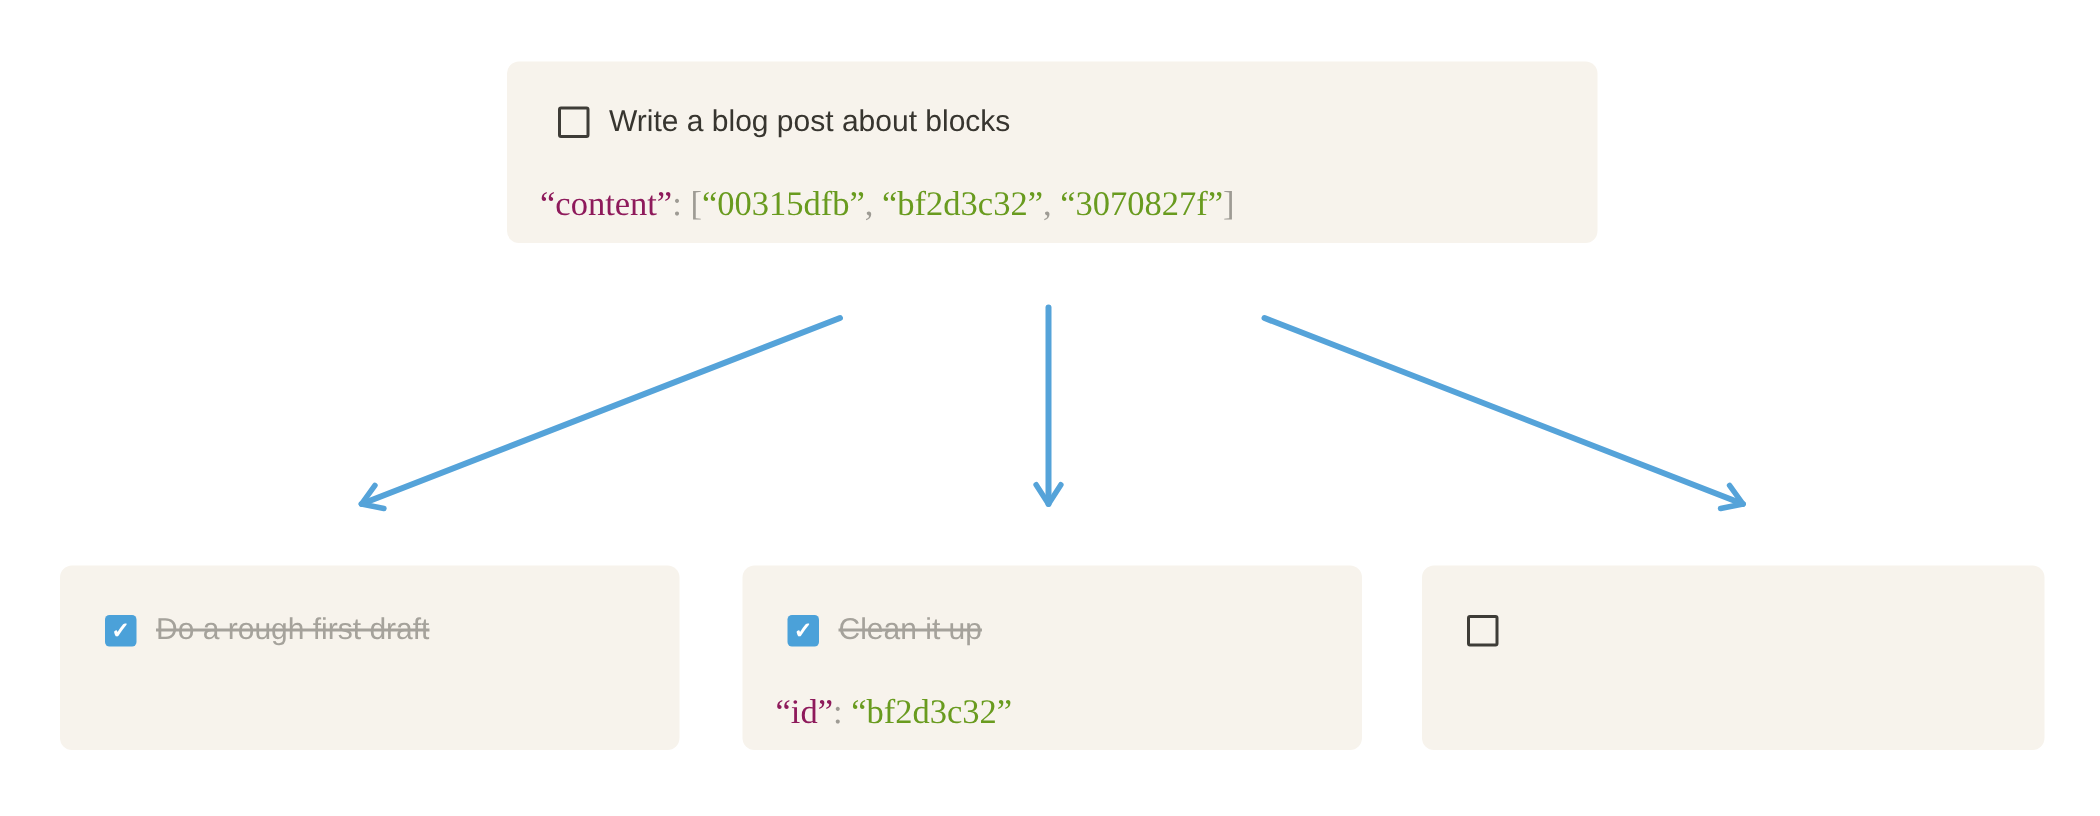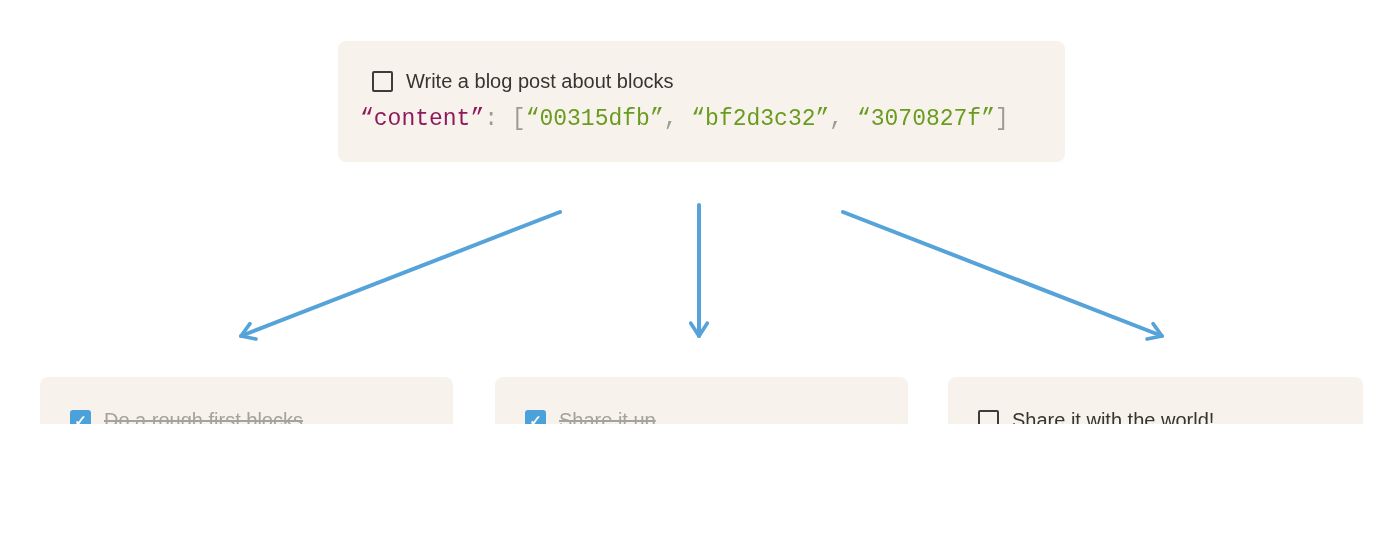--- a/index.html
+++ b/index.html
@@ -4,21 +4,21 @@
 <style>
   html, body {
     margin: 0;
     padding: 0;
     background: var(--page-bg, #ffffff);
     font-family: "Liberation Sans", sans-serif;
   }
   .canvas {
     position: relative;
     width: 1400px;
-    height: 424px;
+    height: 544px;
     overflow: hidden;
     background: var(--page-bg, #ffffff);
   }
   .block {
     position: absolute;
     background: var(--block-bg, #f7f3ec);
     border-radius: 8px;
     box-sizing: border-box;
   }
   .block.parent {
@@ -71,22 +71,22 @@
     line-height: 28px;
     color: var(--text, #37352f);
     white-space: nowrap;
   }
   .todo-label.done {
     color: var(--completed-text, #a5a29b);
     text-decoration: line-through;
   }
 
   .code-line {
-    margin-top: 10px;
-    font-family: Liberation Mono, monospace;
+    margin-top: 27px;
+    font-family: Liberation Serif, serif;
     font-size: 23px;
     line-height: 28px;
     white-space: pre;
   }
   .tok-key   { color: var(--code-key, #8e1a5b); }
   .tok-str   { color: var(--code-string, #699b1f); }
   .tok-punc  { color: var(--code-punctuation, #9e9b94); }
 
   .arrows-svg {
     position: absolute;
@@ -131,35 +131,35 @@
     <line class="arrow-line" x1="560" y1="22" x2="241" y2="146" marker-end="url(#ah)"></line>
     <line class="arrow-line" x1="699" y1="15" x2="699" y2="146" marker-end="url(#ah)"></line>
     <line class="arrow-line" x1="843" y1="22" x2="1162" y2="146" marker-end="url(#ah)"></line>
   </svg>
 
   <div class="block child child-1">
     <div class="todo-row">
       <span class="checkbox checked">
         <span class="check">✓</span>
       </span>
-      <span class="todo-label done">Do a rough first blocks</span>
+      <span class="todo-label done">Do a rough first draft</span>
     </div>
   </div>
 
   <div class="block child child-2">
     <div class="todo-row">
       <span class="checkbox checked">
         <span class="check">✓</span>
       </span>
-      <span class="todo-label done">Share it up</span>
+      <span class="todo-label done">Clean it up</span>
     </div>
+    <div class="code-line"><span class="tok-key">“id”</span><span class="tok-punc">: </span><span class="tok-str">“bf2d3c32”</span></div>
   </div>
 
   <div class="block child child-3">
     <div class="todo-row">
       <span class="checkbox">
         
       </span>
-      <span class="todo-label">Share it with the world!</span>
     </div>
   </div>
 
 </div>
 
 </body></html>

